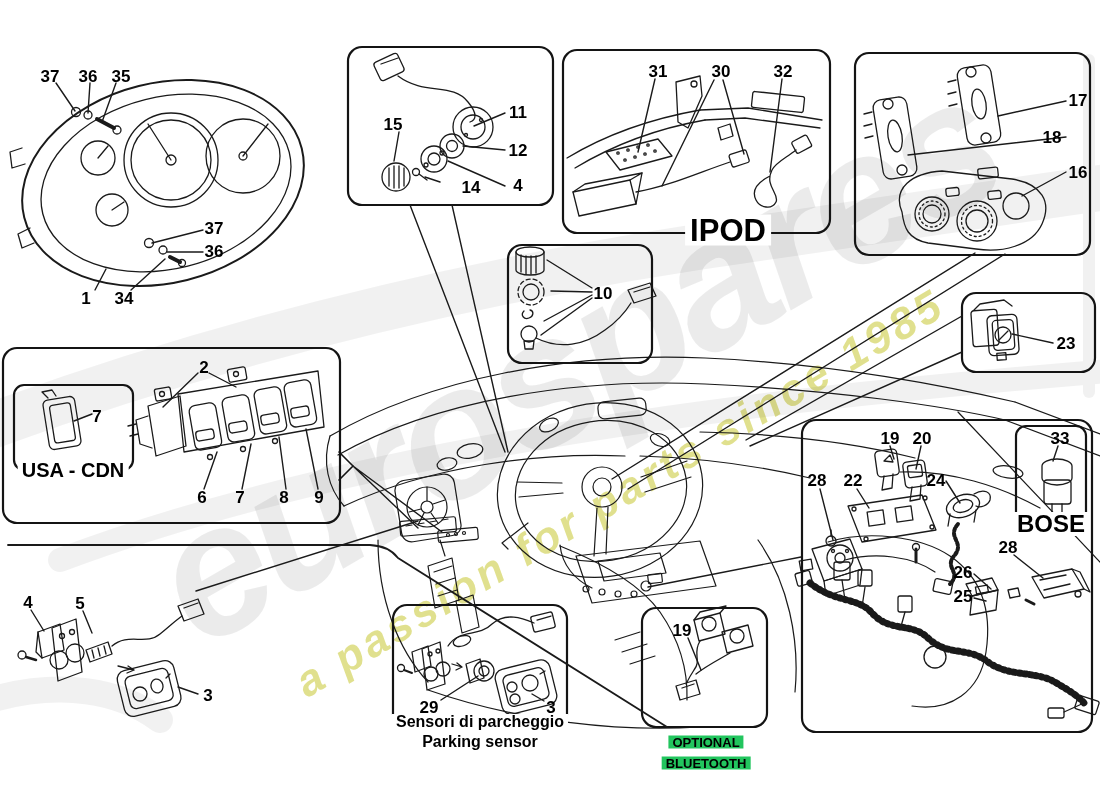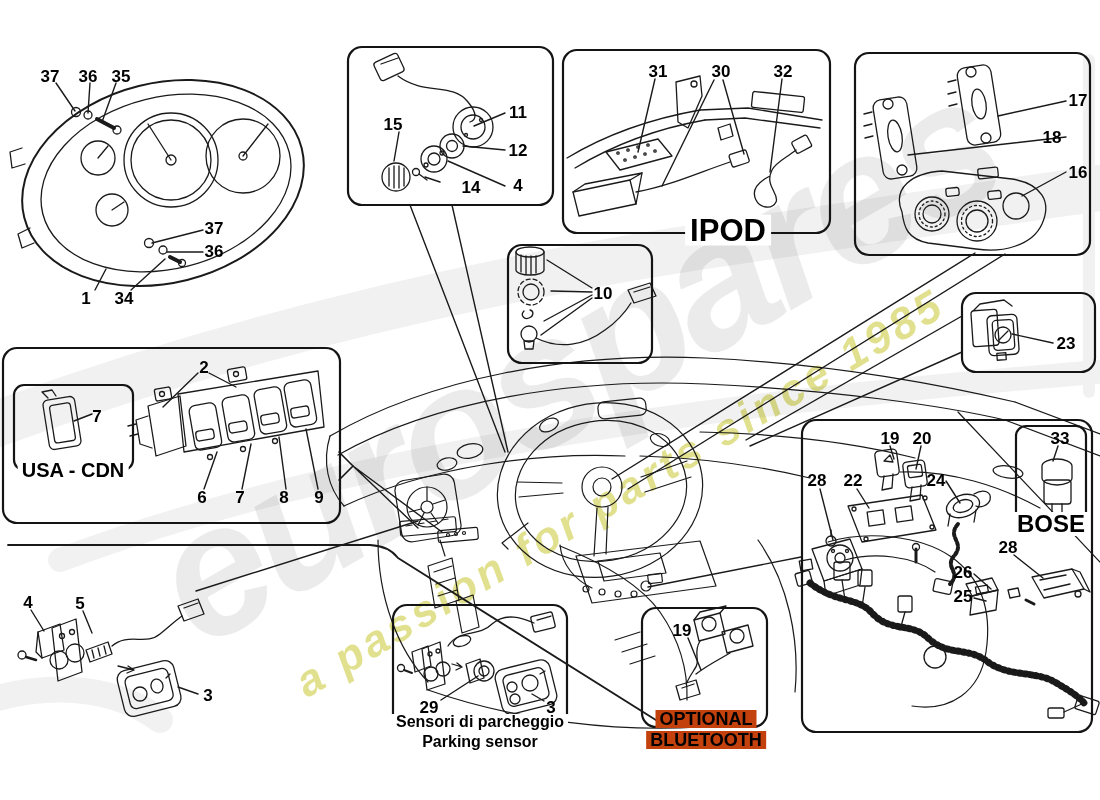--- a/index.html
+++ b/index.html
@@ -13,21 +13,21 @@
   .wm-tagline{position:absolute;left:130px;top:468px;width:980px;text-align:center;
             font-size:44px;font-weight:bold;font-style:italic;letter-spacing:4px;
             transform:rotate(-31deg);opacity:.55;white-space:nowrap;pointer-events:none;}
   #labels-layer{position:absolute;left:0;top:0;width:100%;height:100%;}
   .plbl{position:absolute;transform:translate(-50%,-50%);font-weight:bold;color:#000;
         white-space:nowrap;line-height:1;}
   .num{font-size:17px;}
   .cap-lg{font-size:31px;background:#fff;padding:0 5px;}
   .cap-md{font-size:20px;background:#fff;padding:0 4px;}
   .cap-md2{font-size:24px;background:#fff;padding:0 4px;}
-  .cap-sm{font-size:18px;background:#c2410c;padding:0 4px;}
+  .cap-sm{font-size:13px;background:#22c55e;padding:0 4px;margin-top:23px;}
   .cap-xs{font-size:16px;background:#fff;padding:0 4px;}
 </style>
 </head>
 <body>
 
 <div class="stage">
 
   <div class="wm-brand" style="color: rgb(138, 138, 138);">eurospares</div>
   <div class="wm-tagline" style="color: rgb(200, 200, 50);">a passion for parts since 1985</div>
 

